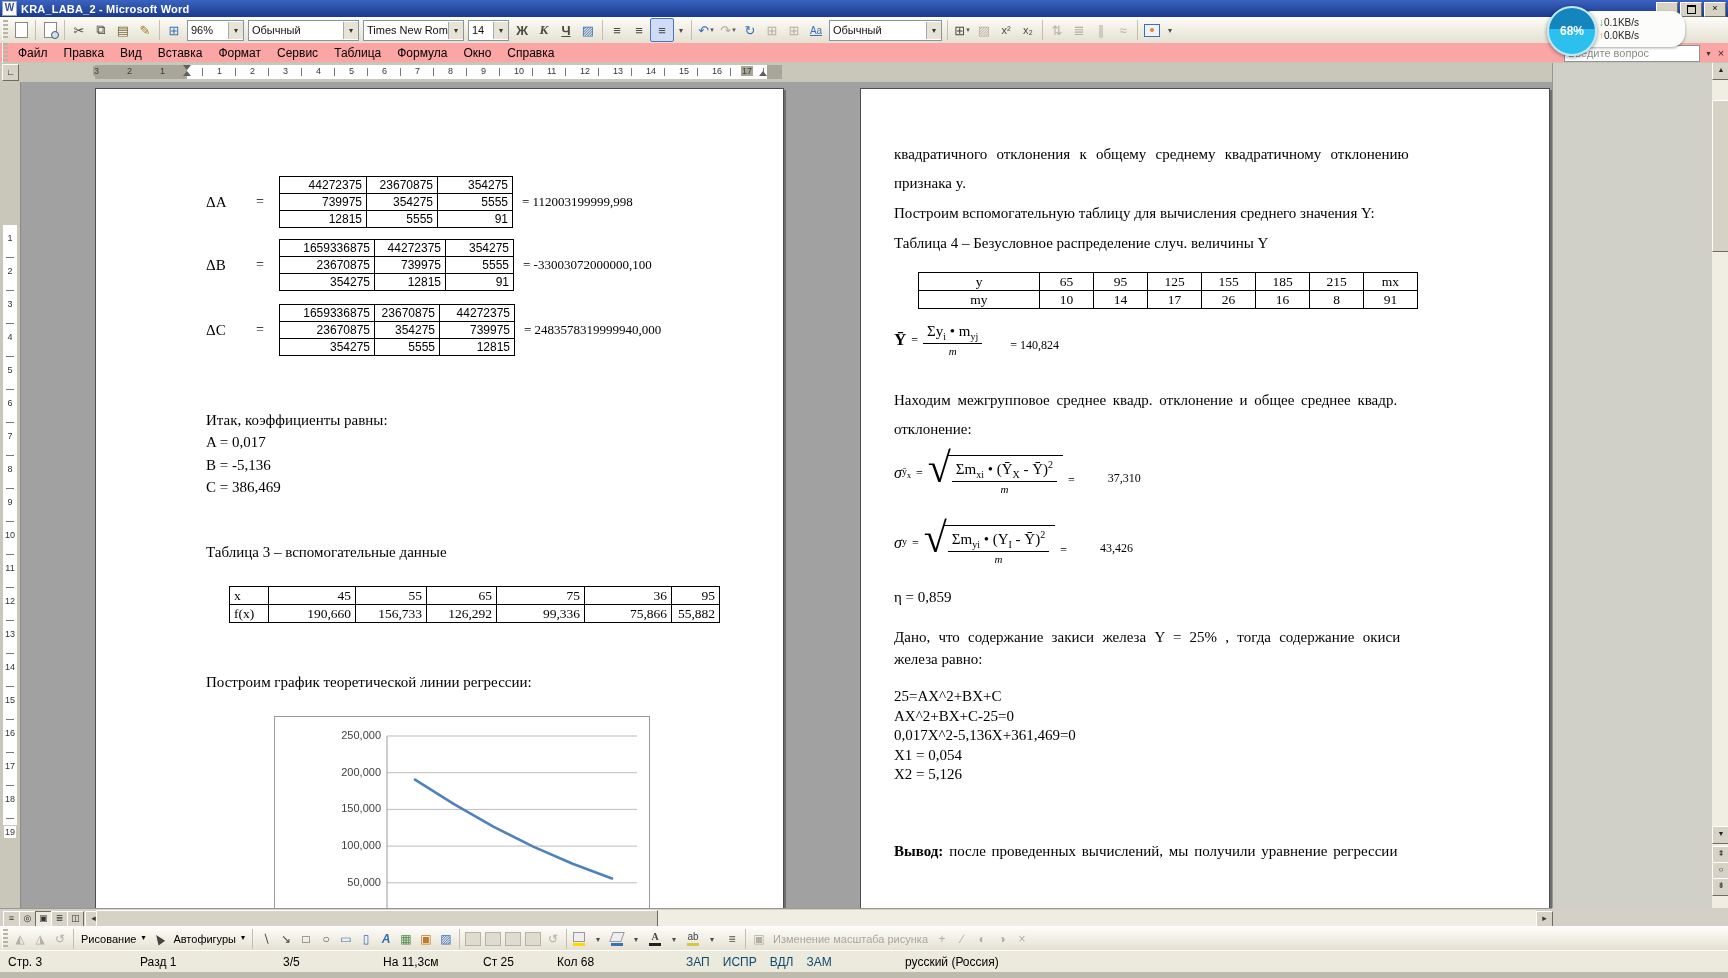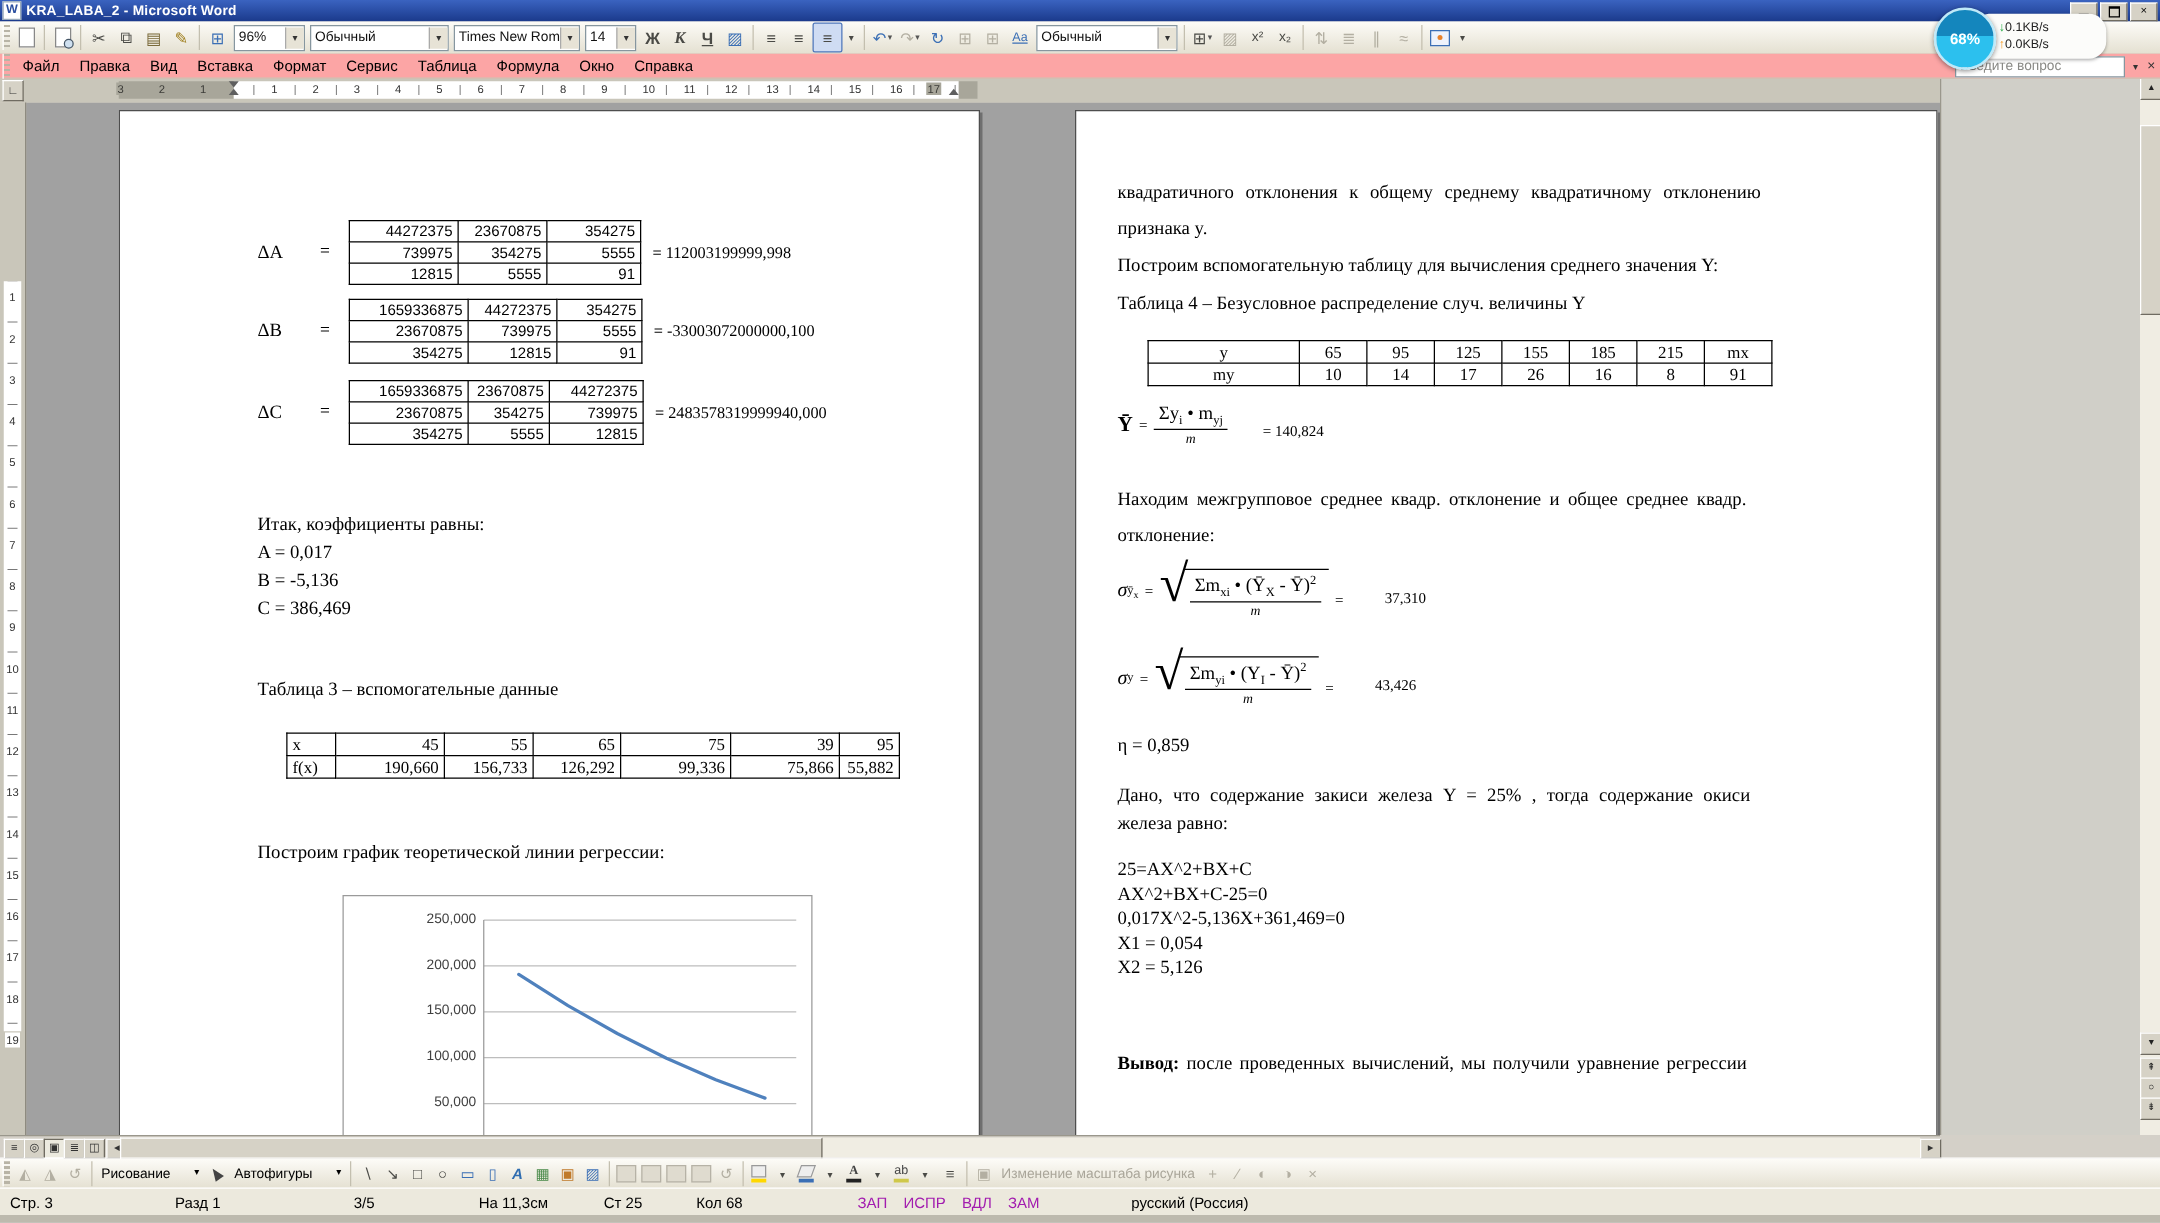--- a/index.html
+++ b/index.html
@@ -121,30 +121,30 @@
     font-size:9px;color:#333;text-align:center;line-height:13px;position:absolute;top:2px}
   .viewbtn.sel{background:#eceadf;border-color:#6f6b61 #fff #fff #6f6b61}
   .htrack{position:absolute;left:96px;top:1px;width:1440px;height:16px;background:#f0ede3}
   .hthumb{position:absolute;left:0;top:0;width:560px;height:16px;background:#d6d2c6;border:1px solid;border-color:#fff #6f6b61 #6f6b61 #fff}
   
   .drawbar{position:absolute;left:0;top:926px;width:1728px;height:24px;
     background:linear-gradient(180deg,#fdfcf8,#e4e0d1);border-top:1px solid #fff;border-bottom:1px solid #c9c5b5;
     display:flex;align-items:center;z-index:30}
   .dbtn{min-width:20px;height:20px;display:flex;align-items:center;justify-content:center;font-size:12px;color:#4a4a46}
   .dbtn.dim{color:#b3afa2}
-  .dtext{font-size:11px;color:#000;padding:0 4px;display:flex;gap:19px}
+  .dtext{font-size:11px;color:#000;padding:0 4px;display:flex;gap:5px}
   .dtext.dim{color:#aaa69a}
   .pointer-ic{width:0;height:0;border-left:4px solid transparent;border-right:4px solid transparent;border-bottom:10px solid #444;transform:rotate(-35deg)}
   .colorbtn{display:flex;flex-direction:column;align-items:center;justify-content:center;width:18px;height:20px;font-size:10px;color:#444;line-height:10px}
   .colorbtn .cbar{width:12px;height:3px;margin-top:1px}
   .cb-yellow{background:#ffd800}.cb-blue{background:#3b6fb5}.cb-black{background:#222}.cb-khaki{background:#cfc84a}
   
   .statusbar{position:absolute;left:0;top:950px;width:1728px;height:22px;background:#ece9dd;border-top:1px solid #fff;z-index:30;font-size:12px;color:#000}
   .statusbar span{position:absolute;top:4px;white-space:nowrap}
-  .stflags span{position:static;margin-right:13px;color:#a21caf}
+  .stflags span{position:static;margin-right:13px;color:#0c4a6e}
   .botstrip{position:absolute;left:0;top:972px;width:1728px;height:6px;background:#bdbaae;z-index:30}
   
   .badge-pill{position:absolute;left:1583px;top:11px;width:86px;height:36px;background:#fcfcfa;border-radius:8px 14px 14px 8px;
     z-index:59;box-shadow:0 1px 3px rgba(0,0,0,.35);display:flex;flex-direction:column;justify-content:center;gap:2px;padding-left:16px;font-size:10px;color:#222}
   .badge-pill .arr-d{color:#2faf4a;font-weight:bold}
   .badge-pill .arr-u{color:#f59a23;font-weight:bold}
   .badge-circle{position:absolute;left:1547px;top:6px;width:46px;height:46px;border-radius:50%;
     background:linear-gradient(180deg,#1486bd 0 45%,#2cc0ee 45%);border:2px solid #bfe9f8;color:#fff;font-weight:bold;font-size:12px;
     display:flex;align-items:center;justify-content:center;z-index:60;box-shadow:0 1px 4px rgba(0,0,0,.45)}
 </style>
@@ -450,21 +450,21 @@
     </div>
     <div class="line-abs" style="left:110px;top:455px">Таблица 3 – вспомогательные данные</div>
     <table class="dtab t3">
         <tbody>
           <tr>
             <td>x</td>
             <td>45</td>
             <td>55</td>
             <td>65</td>
             <td>75</td>
-            <td>39</td>
+            <td>36</td>
             <td>95</td>
           </tr>
           <tr>
             <td>f(x)</td>
             <td>190,660</td>
             <td>156,733</td>
             <td>126,292</td>
             <td>99,336</td>
             <td>75,866</td>
             <td>55,882</td>

